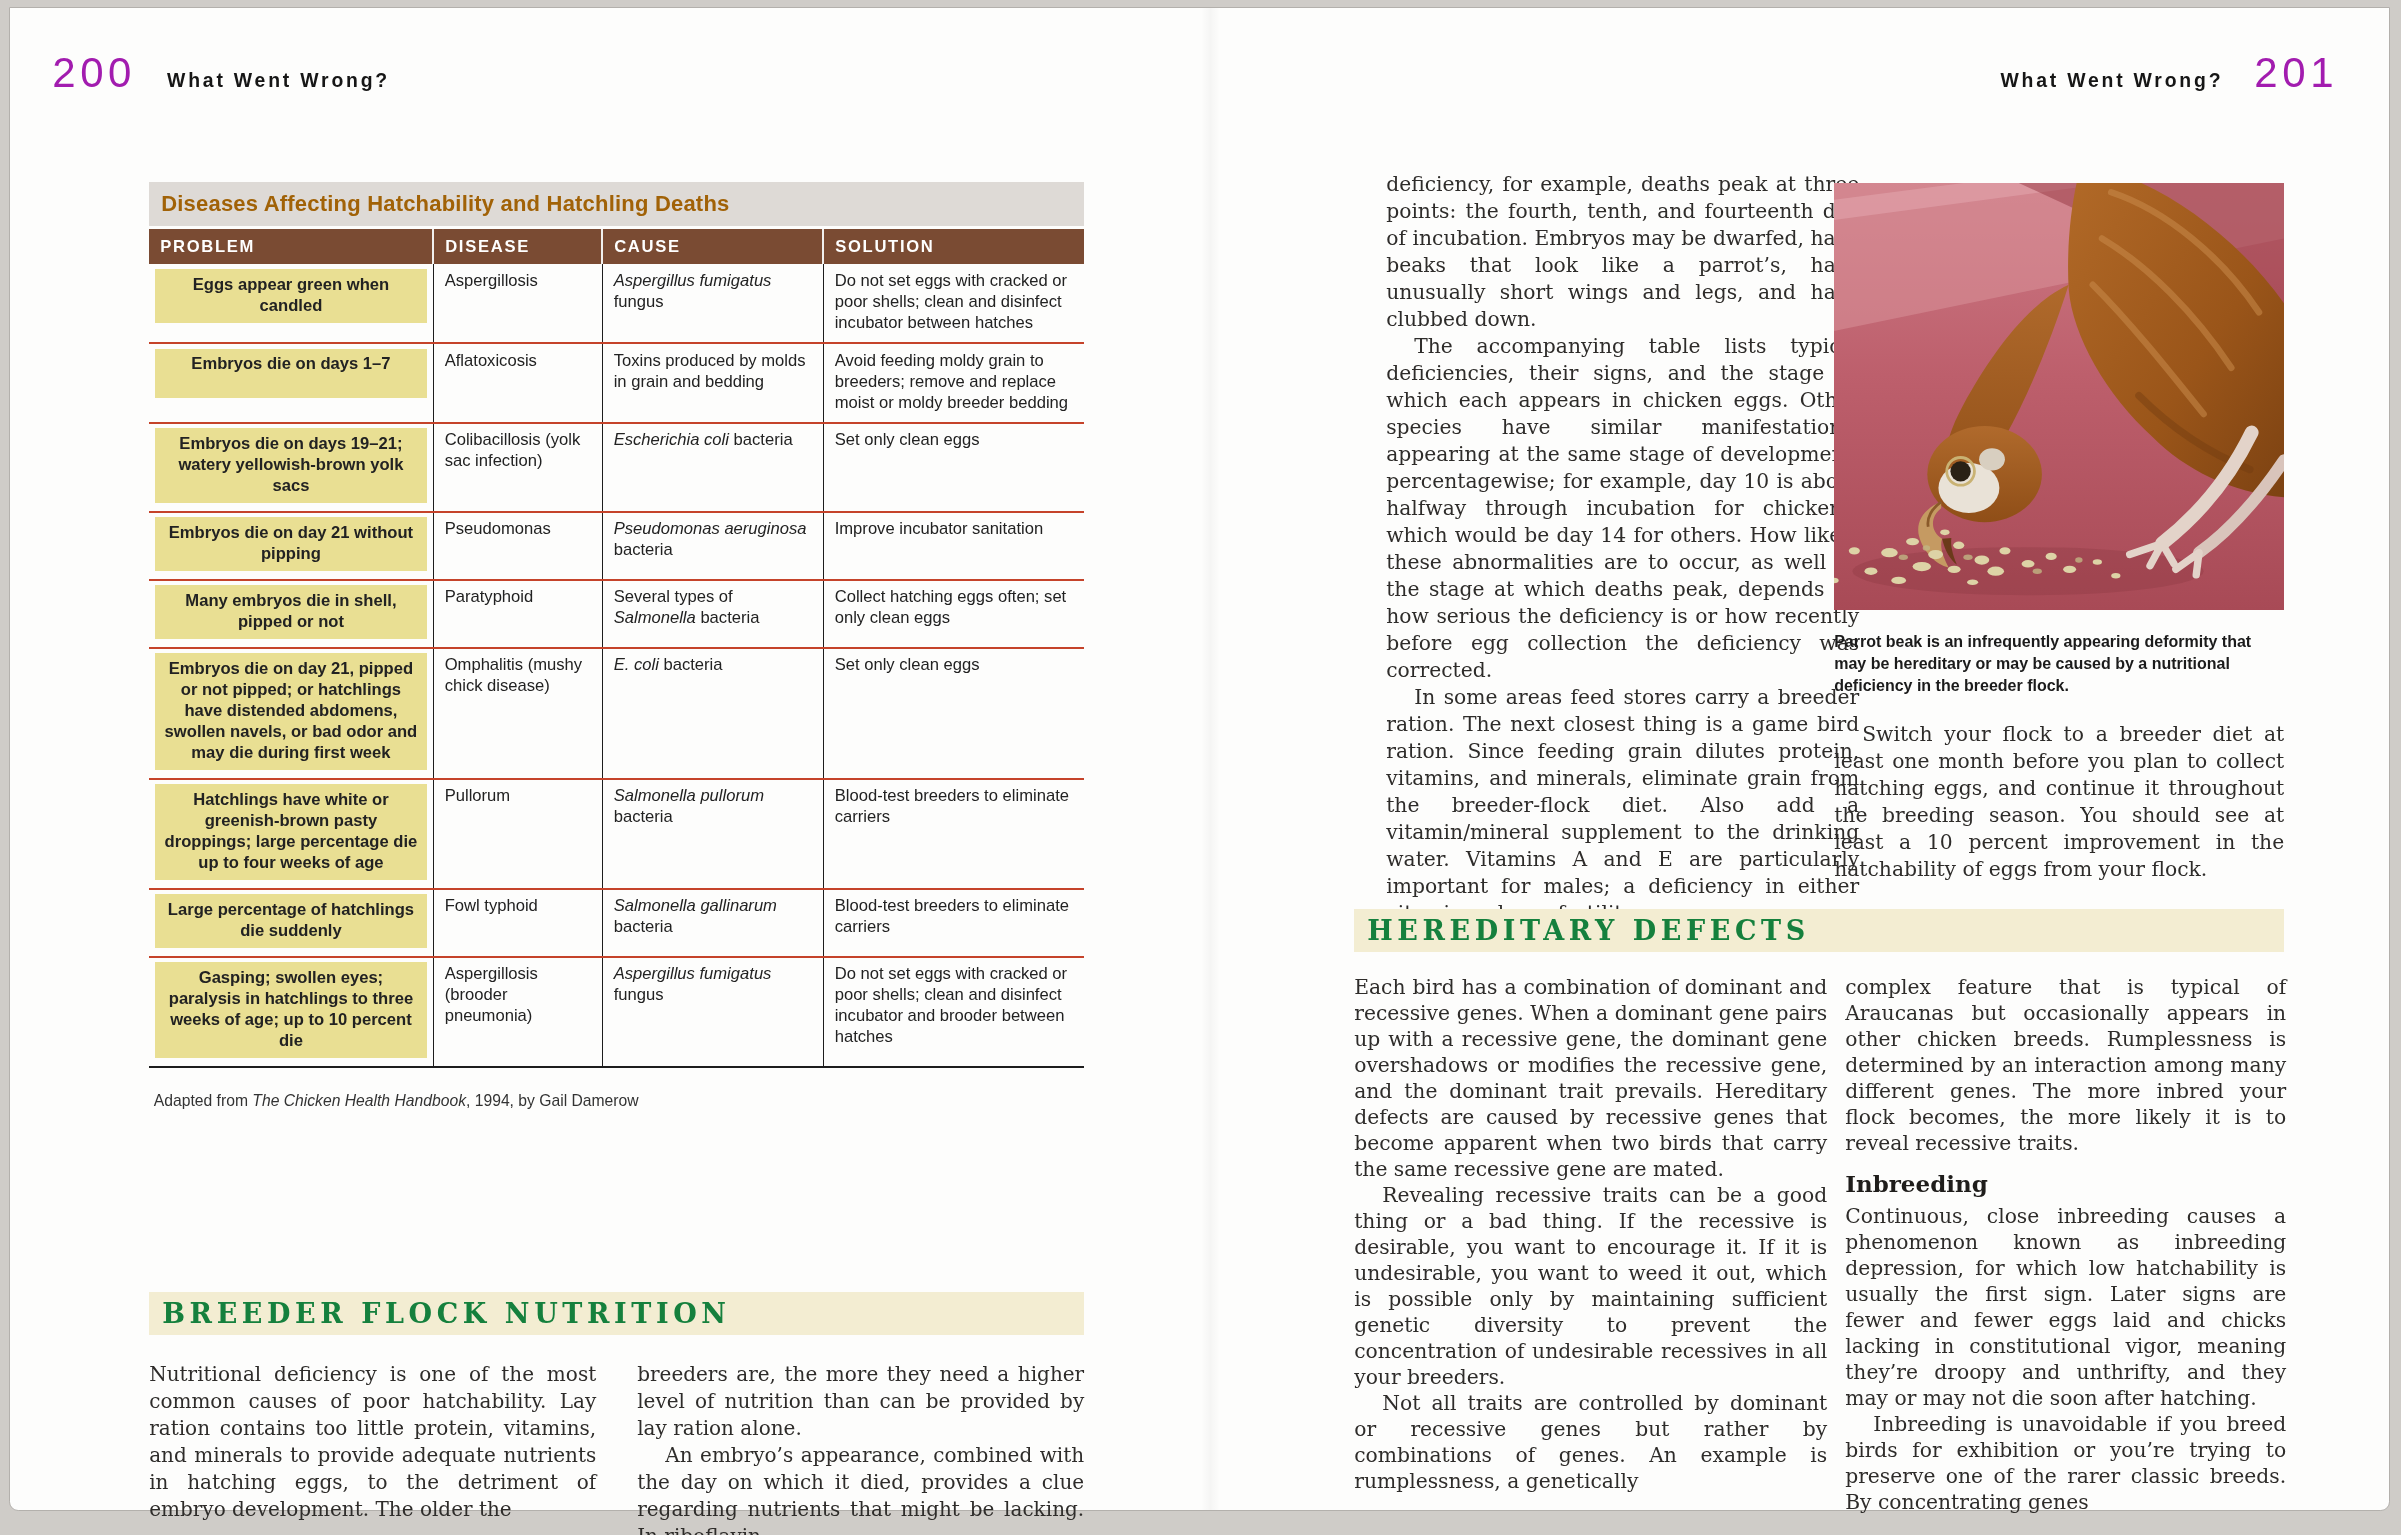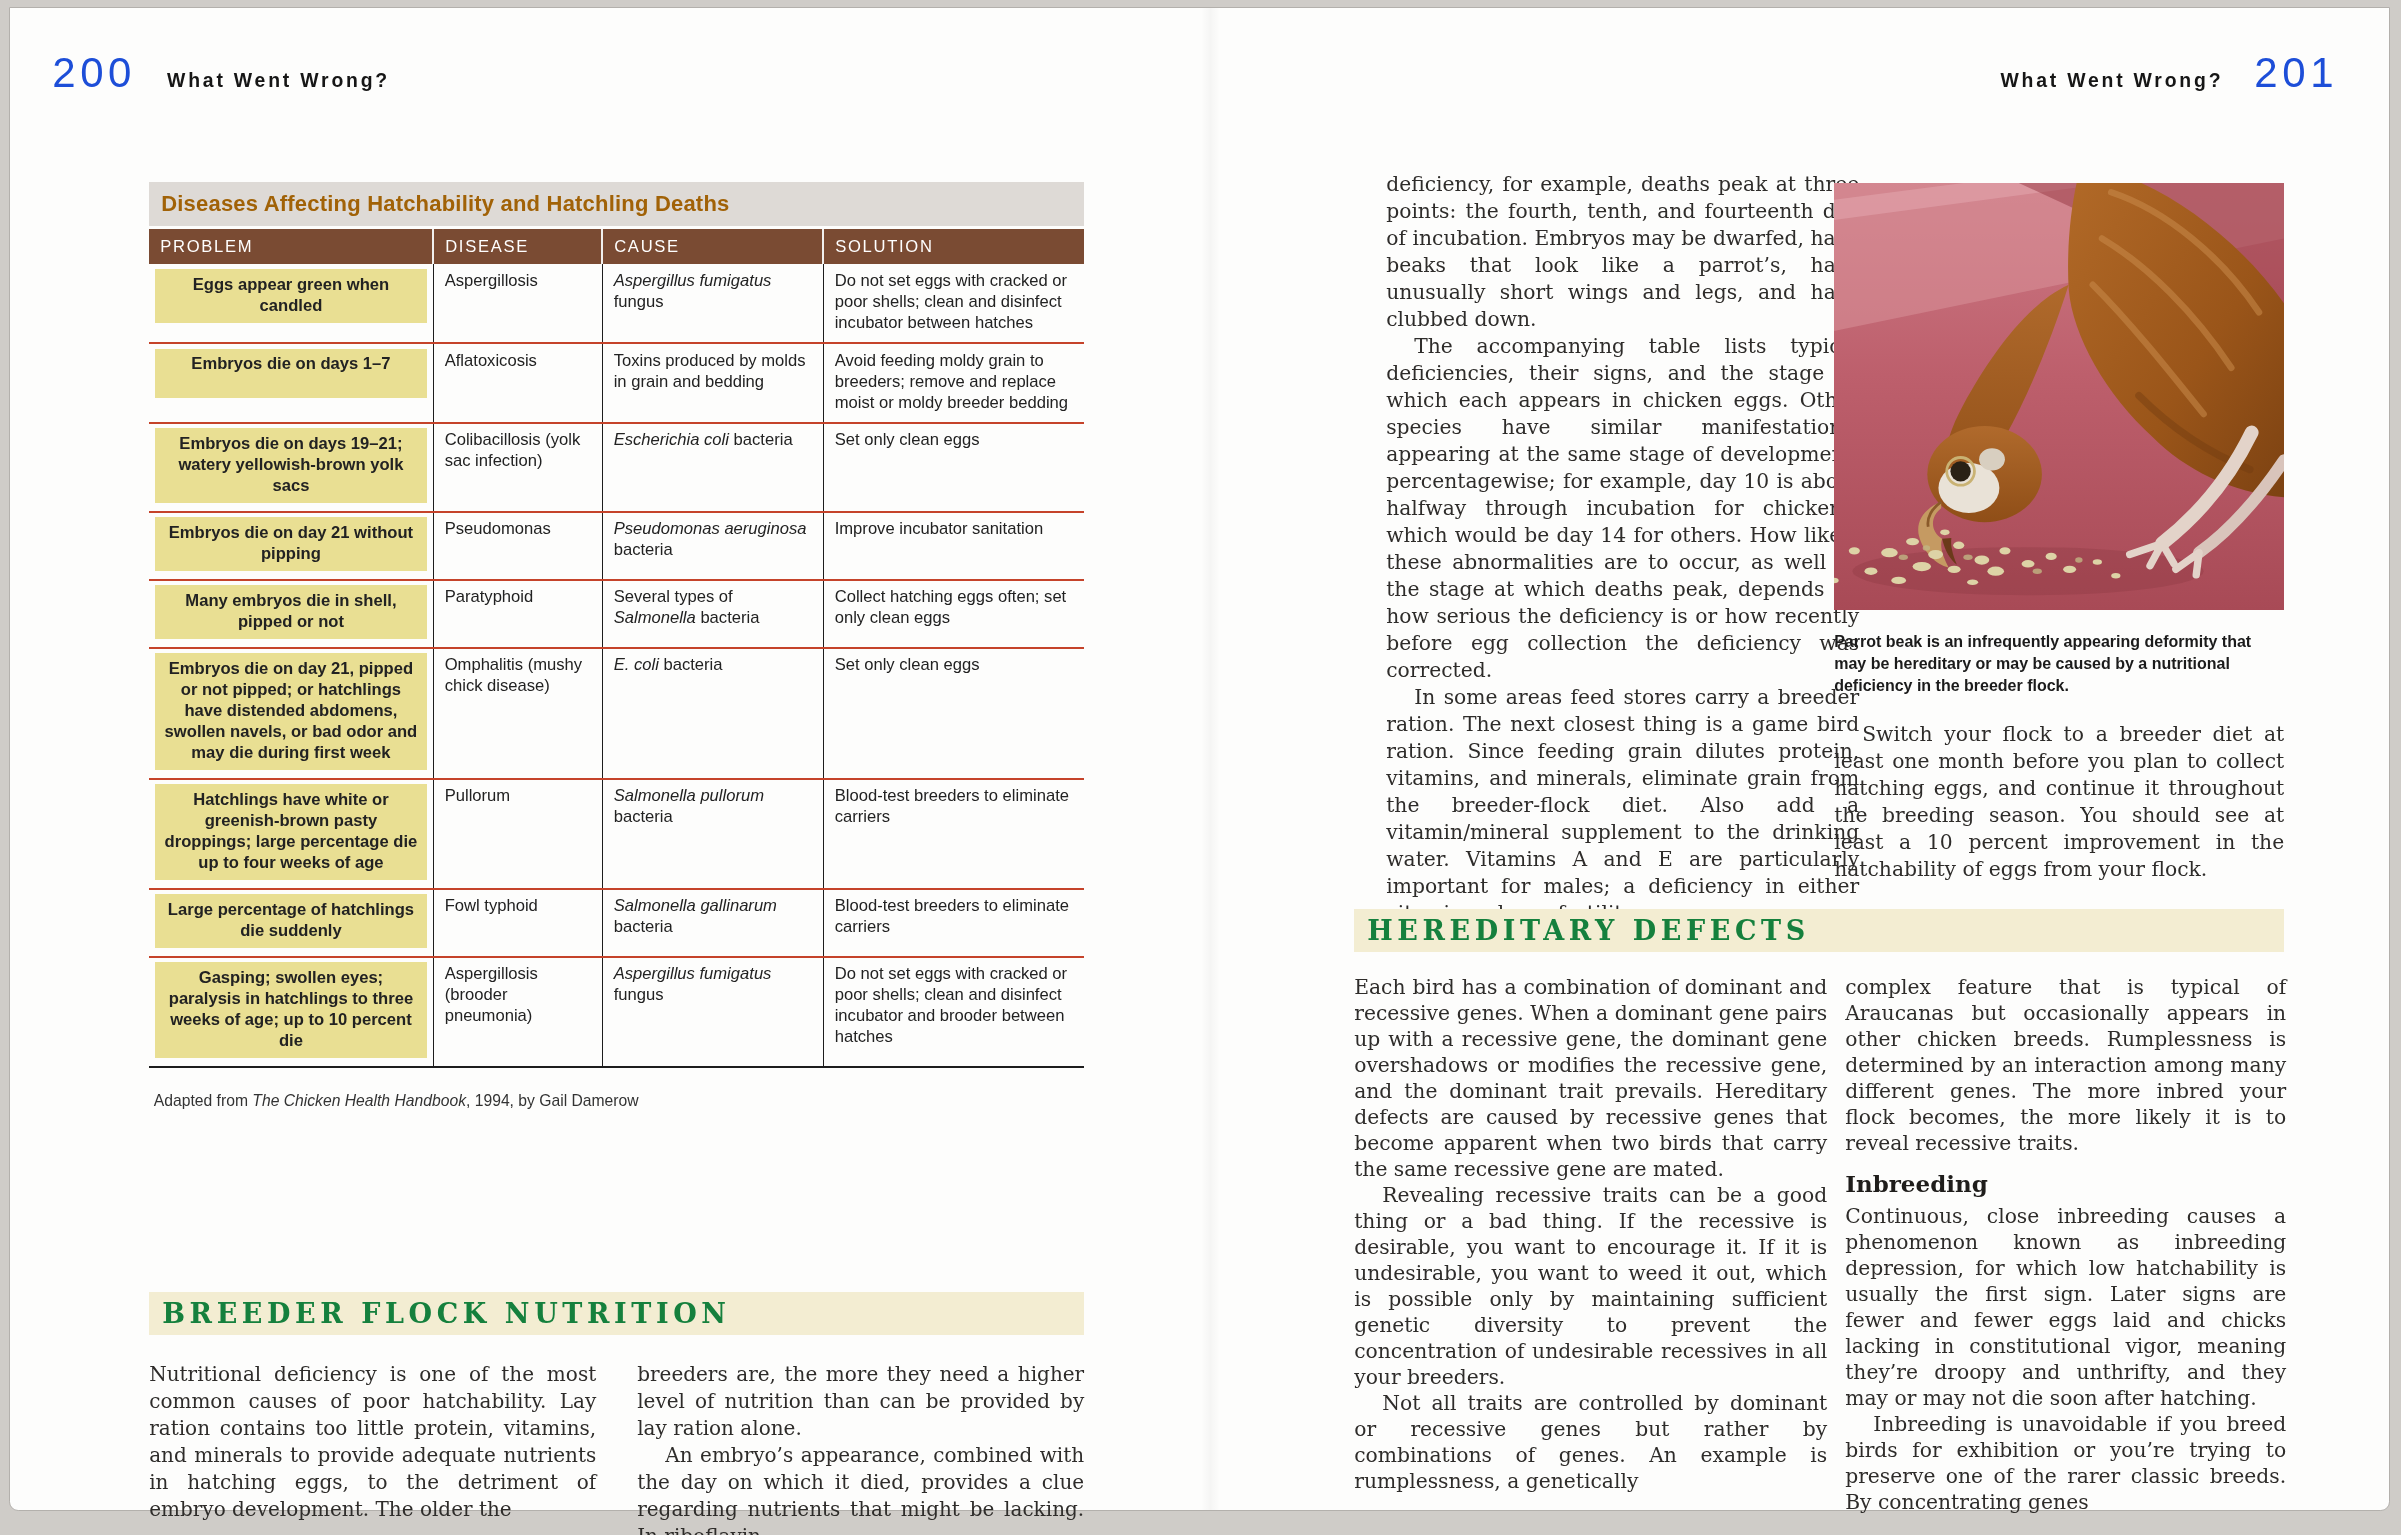--- a/index.html
+++ b/index.html
@@ -16,32 +16,32 @@
   }
   .gutter{
     position:absolute;left:1191px;top:0;width:18.5px;height:100%;
     background:linear-gradient(90deg,rgba(0,0,0,0) 0%,rgba(0,0,0,.03) 50%,rgba(0,0,0,0) 100%);
   }
 
   
   .running-head{position:absolute;display:flex;align-items:baseline;gap:31px;}
   .running-head.left{left:42px;top:41px;}
   .running-head.right{right:51px;top:41px;}
-  .page-num{font-size:42px;color:#1d4ed8;letter-spacing:4.6px;font-weight:400;}
+  .page-num{font-size:42px;color:#a21caf;letter-spacing:4.6px;font-weight:400;}
   .running-title{font-size:19.4px;font-weight:bold;letter-spacing:2.8px;color:#161616;}
 
   
   .table-wrap{position:absolute;left:139px;top:174px;width:935px;}
   .table-title{
     background:#dedad6;color:#a16207;font-weight:bold;font-size:22px;
     padding:8.3px 12px 9.2px;margin-bottom:2.8px;letter-spacing:0.2px;
   }
   table.disease-table{border-collapse:collapse;width:100%;table-layout:fixed;font-size:16.6px;line-height:21px;color:#222;}
   .disease-table th{
-    background:#7a4b33;color:#ffffff;text-align:left;font-size:16.6px;font-weight:normal;
+    background:#7a4b33;color:#ffffff;text-align:left;font-size:16.6px;font-weight:bold;
     letter-spacing:1.7px;padding:7.4px 11px;
   }
   .disease-table th + th{border-left:2.8px solid #f2f0ed;}
   .disease-table td{vertical-align:top;padding:5.5px 11px 9.2px;}
   .disease-table td + td{border-left:1.8px solid #1d1d1d;}
   .disease-table tr + tr td{border-top:2.8px solid #c5432a;}
   .disease-table tr:last-child td{border-bottom:2.8px solid #1d1d1d;}
   td.col-problem{padding:4.6px 5.5px 7.4px 5.5px;text-align:center;}
   .problem-box{background:#e9df93;padding:4.6px 8.3px 7.4px;font-weight:bold;min-height:37px;}
   .col-problem{width:284px;}

